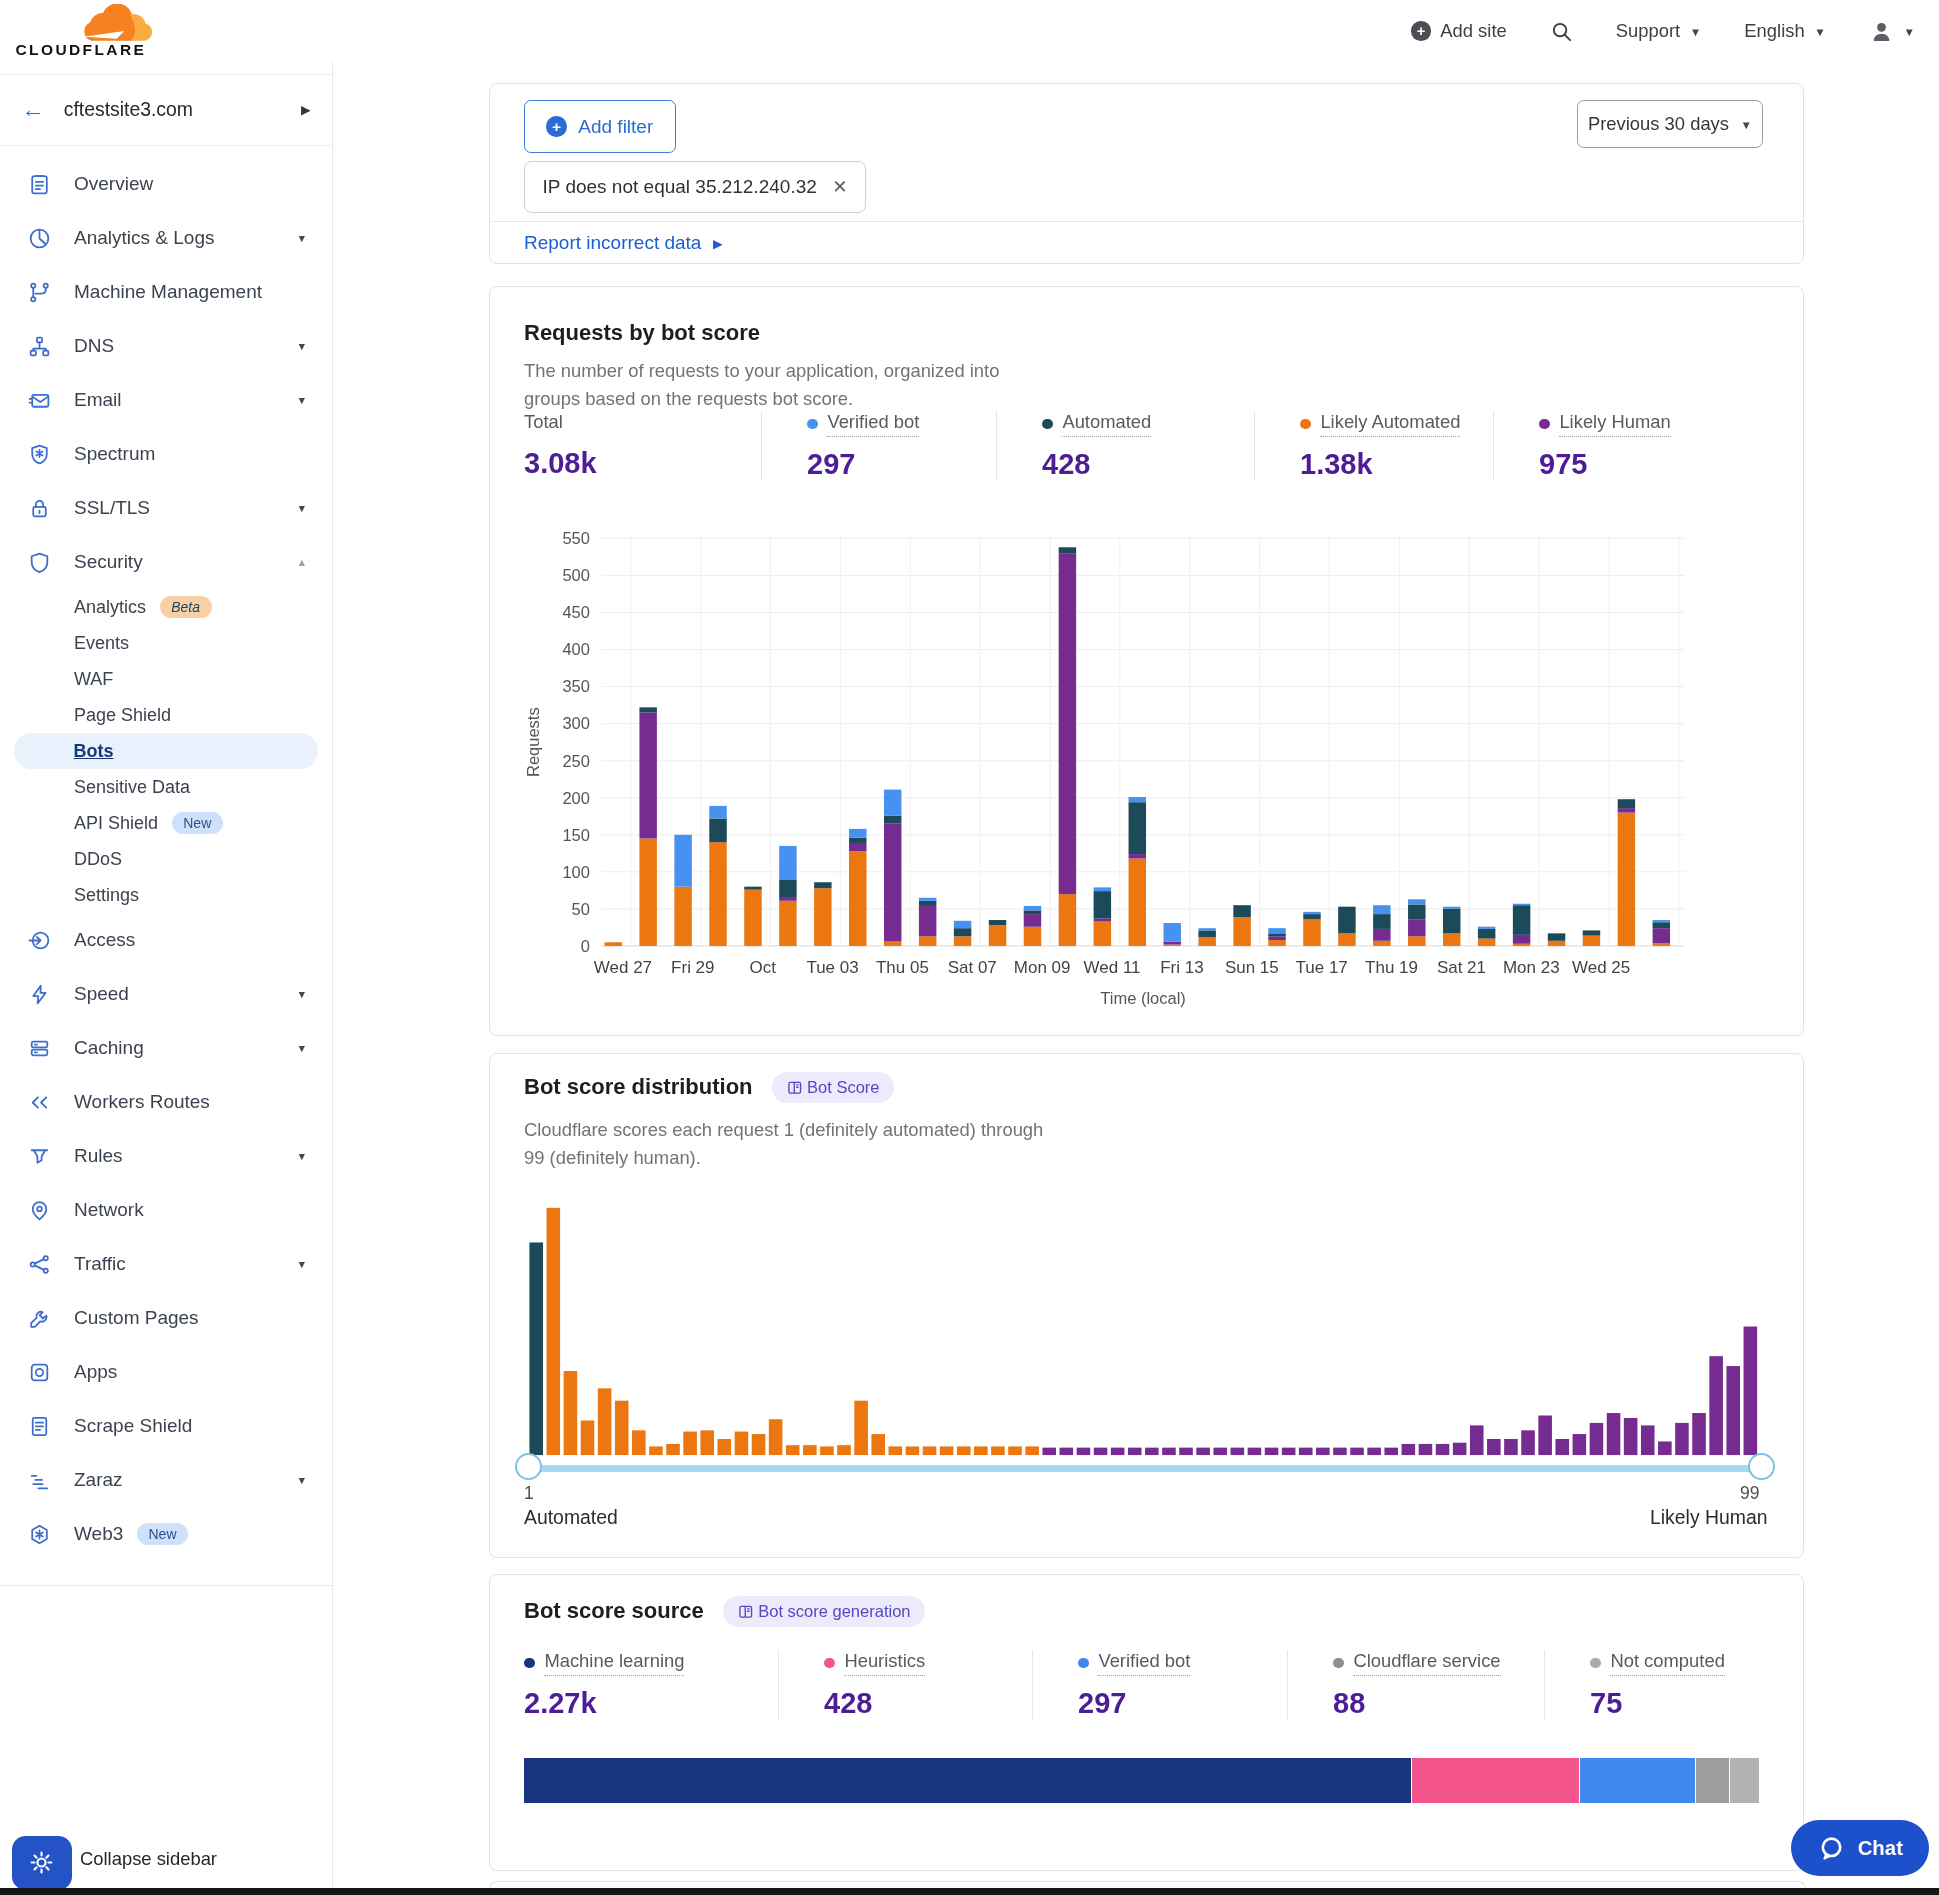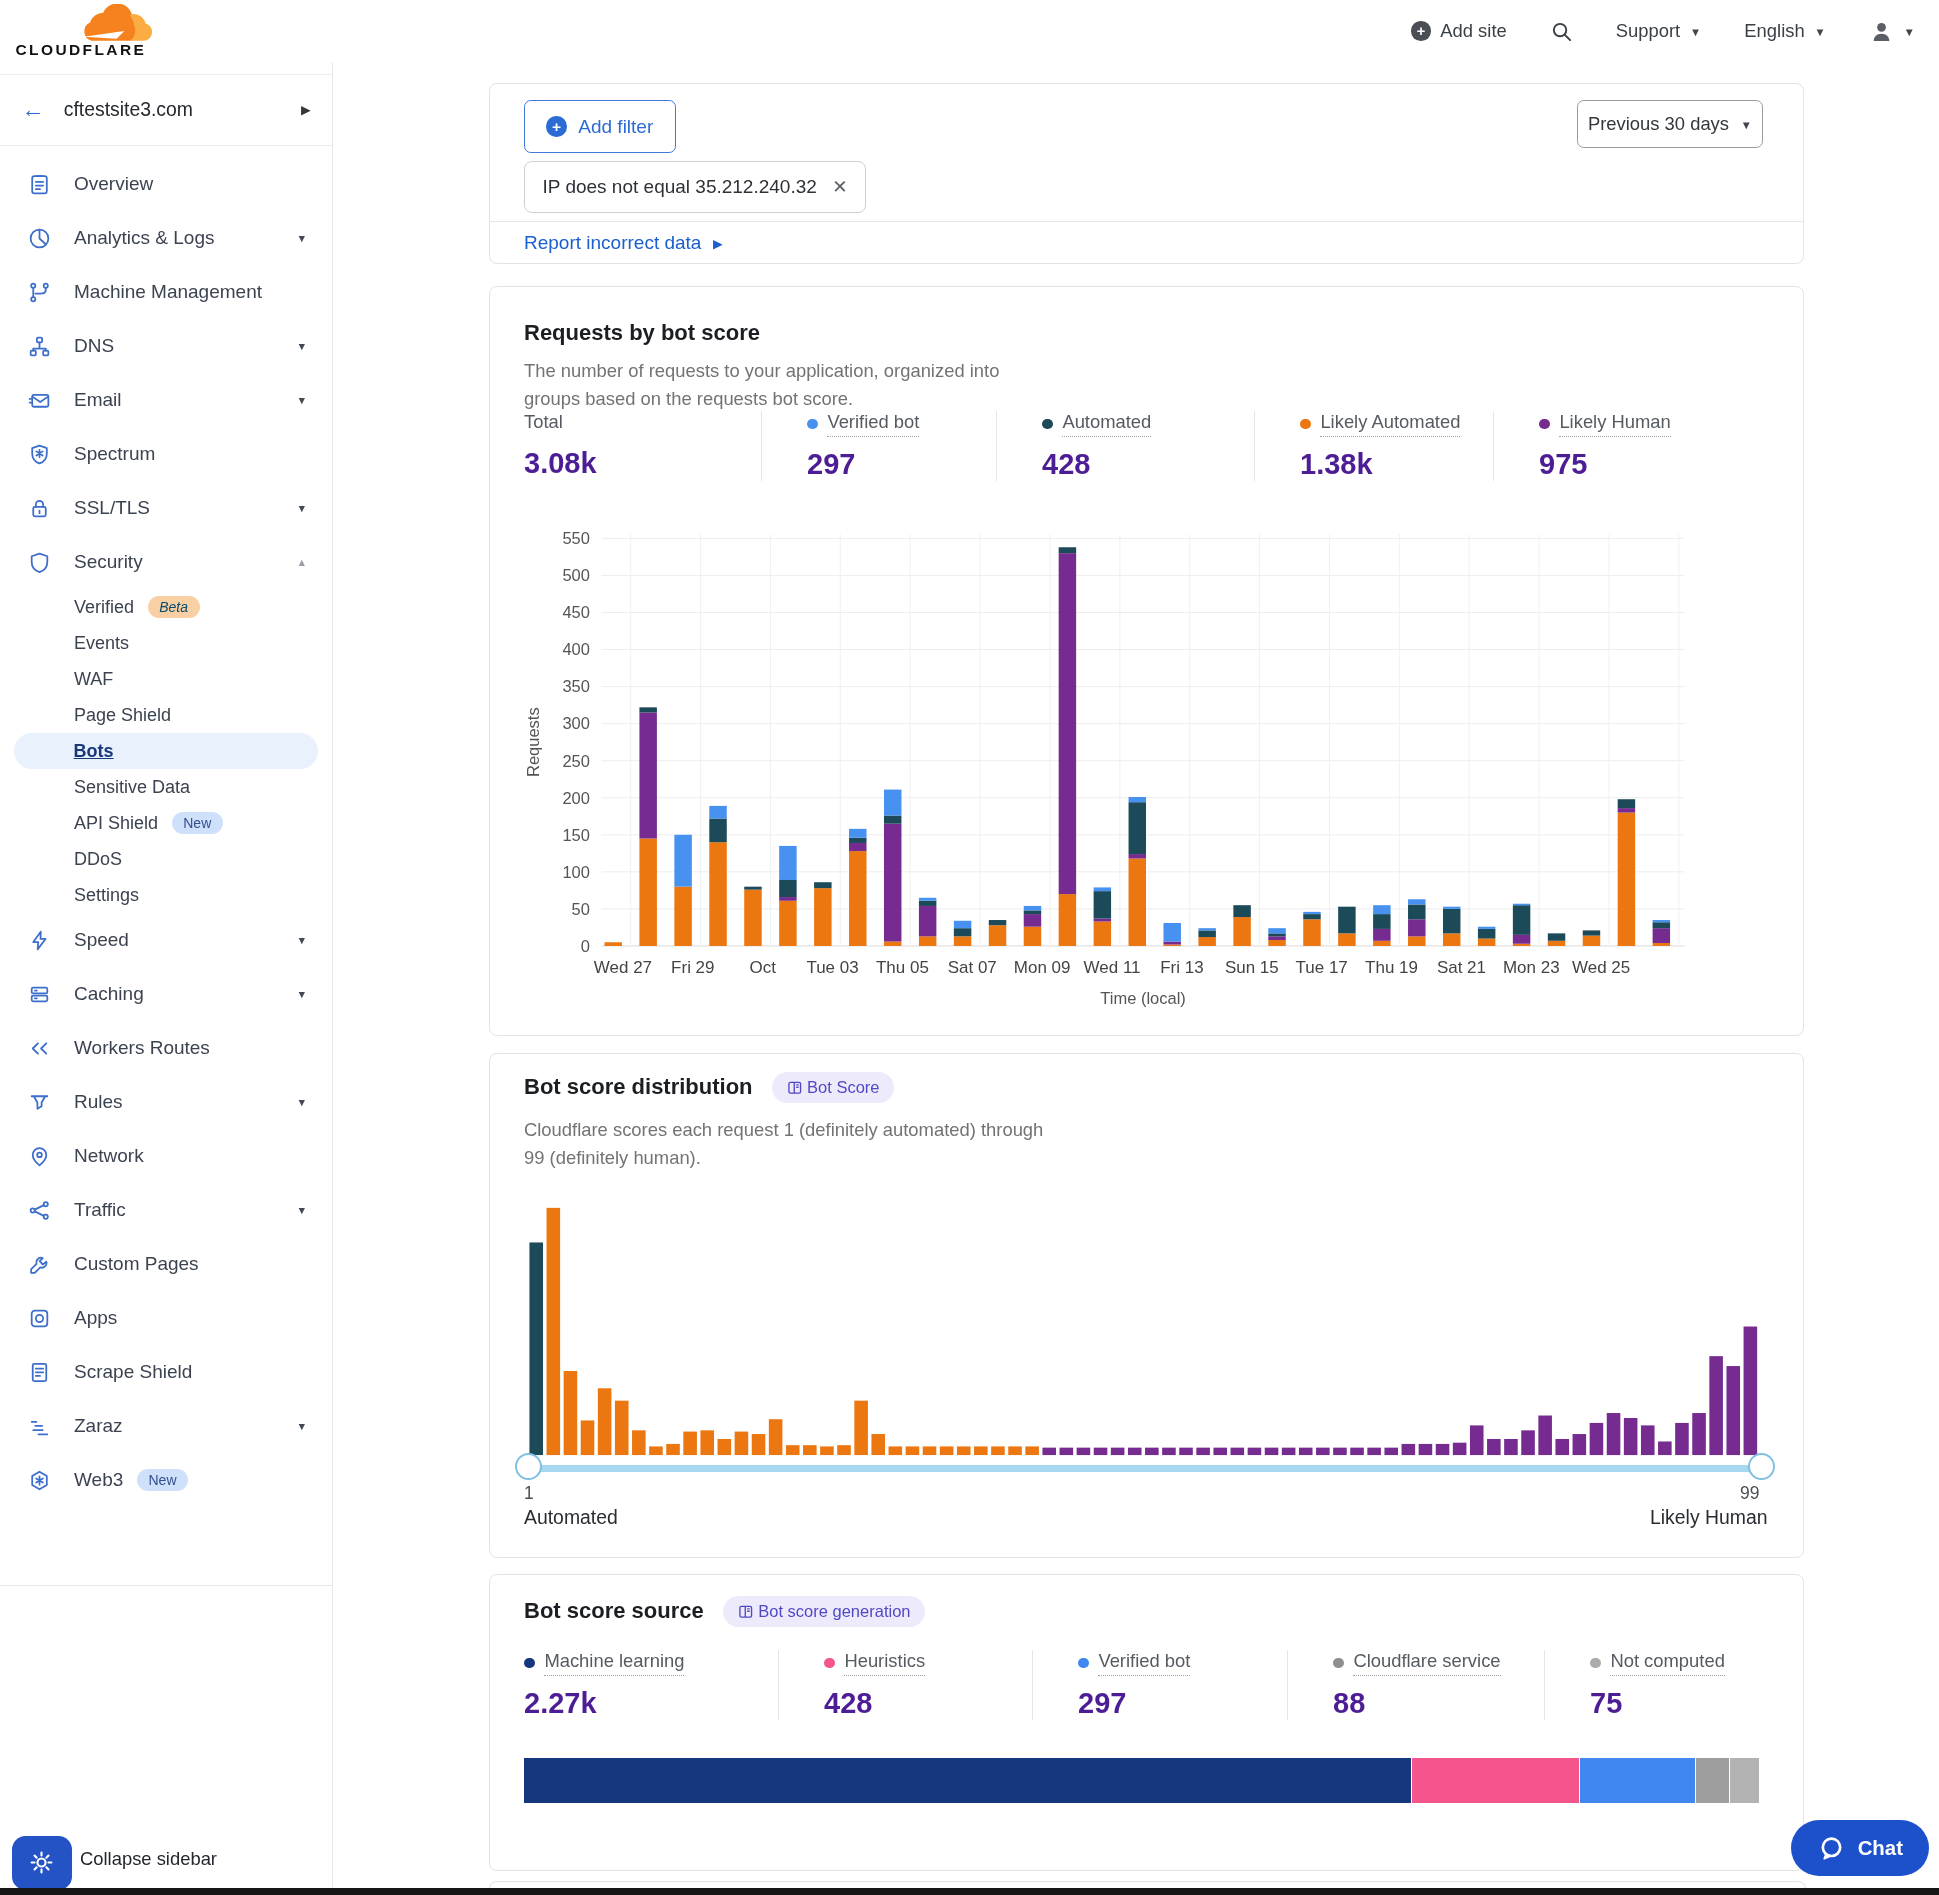--- a/index.html
+++ b/index.html
@@ -192,21 +192,21 @@
           <span class="nav-caret" style="font-size: 10.7px;">▼</span>
         </div>
         <div class="nav-main">
           <span class="nav-ic"><svg width="25" height="25" viewBox="0 0 24 24">
               <path d="M12 3.5l7.5 2.5v5.5c0 4.5-3.1 8.2-7.5 9.7-4.4-1.5-7.5-5.2-7.5-9.7V6z"></path>
             </svg></span>
           <span class="nav-label">Security</span>
           <span class="nav-caret" style="font-size: 10.7px; color: rgb(154, 160, 166);">▲</span>
         </div>
         <div class="nav-sub">
-          <span class="nav-label">Verified</span>
+          <span class="nav-label">Analytics</span>
           <span class="badge beta">Beta</span>
         </div>
         <div class="nav-sub">
           <span class="nav-label">Events</span>
         </div>
         <div class="nav-sub">
           <span class="nav-label">WAF</span>
         </div>
         <div class="nav-sub">
           <span class="nav-label">Page Shield</span>
@@ -219,20 +219,27 @@
         </div>
         <div class="nav-sub">
           <span class="nav-label">API Shield</span>
           <span class="badge new">New</span>
         </div>
         <div class="nav-sub">
           <span class="nav-label">DDoS</span>
         </div>
         <div class="nav-sub">
           <span class="nav-label">Settings</span>
+        </div>
+        <div class="nav-main">
+          <span class="nav-ic"><svg width="25" height="25" viewBox="0 0 24 24">
+              <circle cx="13" cy="12" r="7.5"></circle>
+              <path d="M2.5 12H13M9.5 8.5L13 12l-3.5 3.5"></path>
+            </svg></span>
+          <span class="nav-label">Access</span>
         </div>
         <div class="nav-main">
           <span class="nav-ic"><svg width="25" height="25" viewBox="0 0 24 24">
               <path d="M13.2 3.5L6 13.5h4.8L10.2 20.5 17.8 10.5h-4.8z"></path>
             </svg></span>
           <span class="nav-label">Speed</span>
           <span class="nav-caret" style="font-size: 10.7px;">▼</span>
         </div>
         <div class="nav-main">
           <span class="nav-ic"><svg width="25" height="25" viewBox="0 0 24 24">

